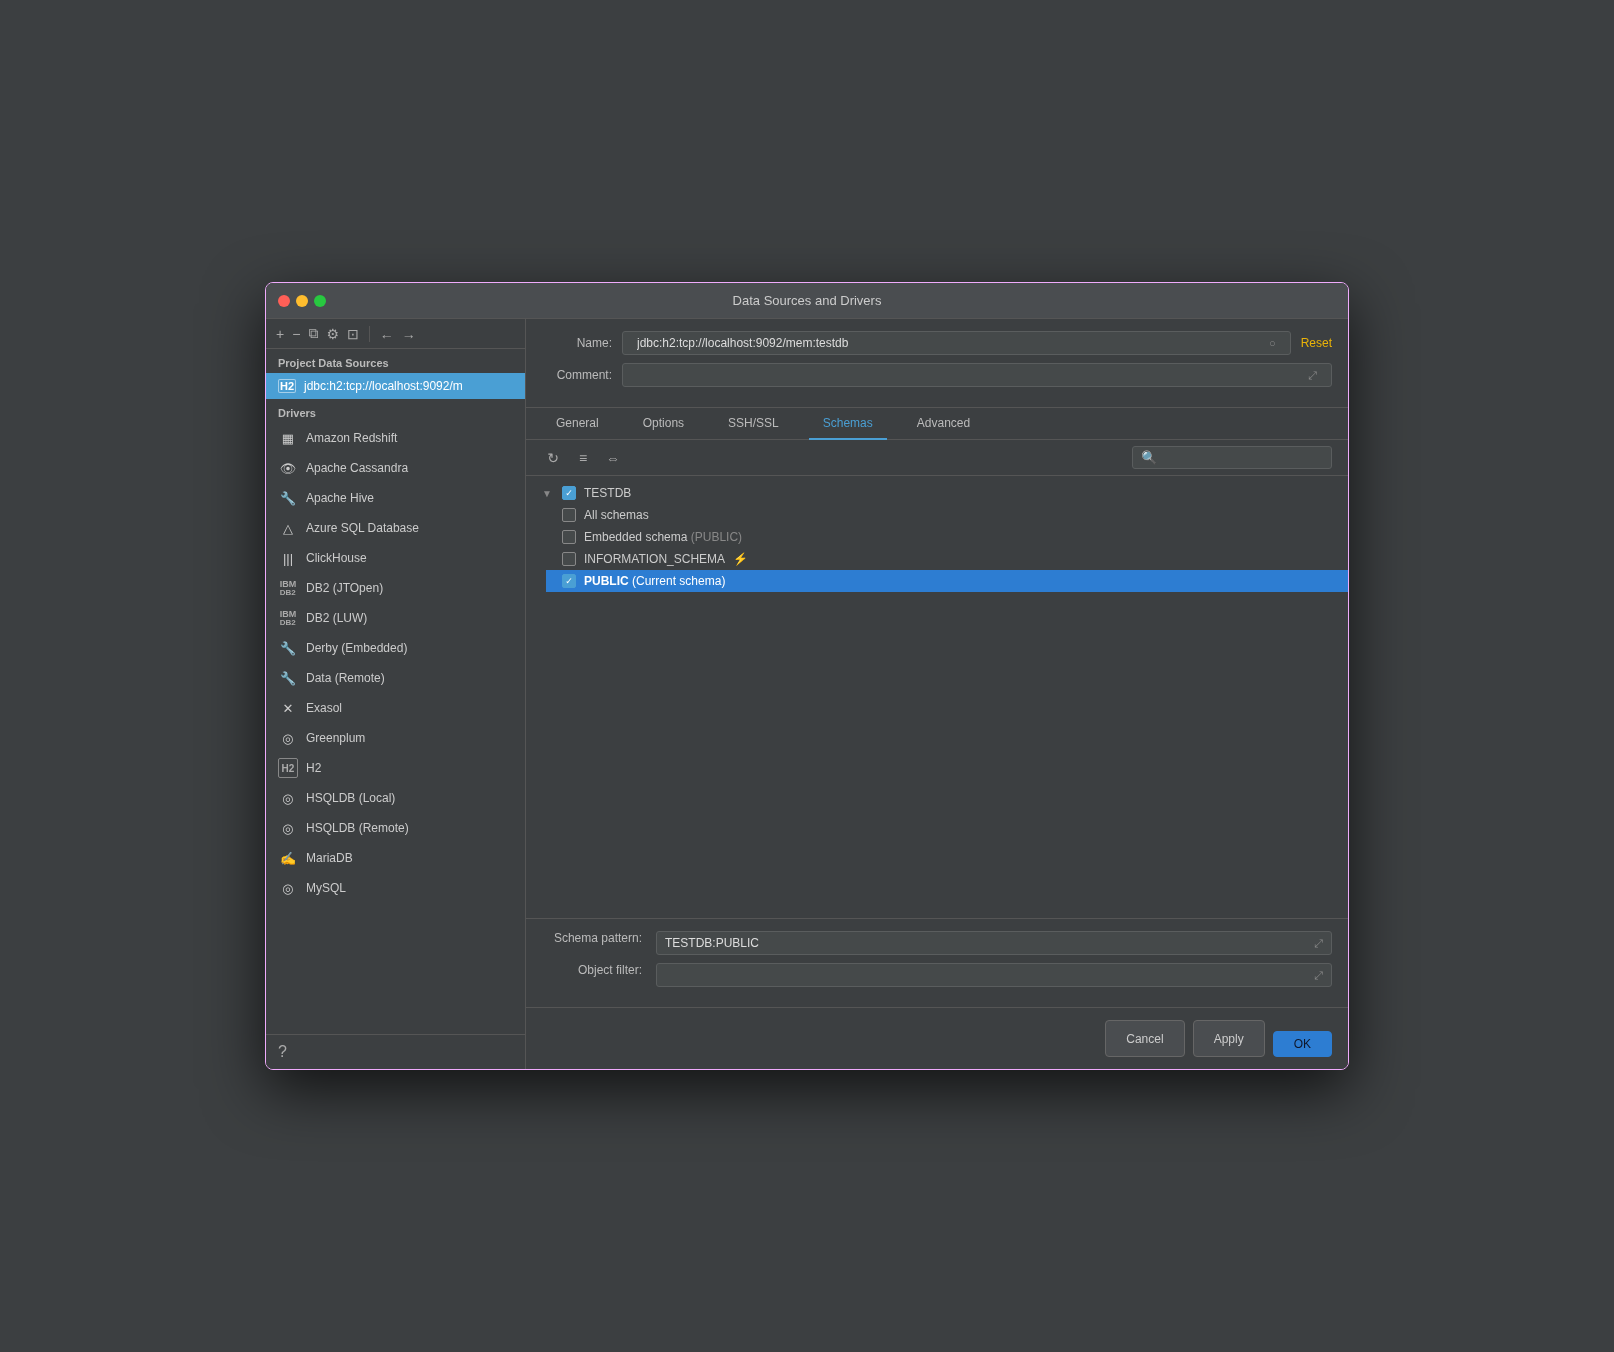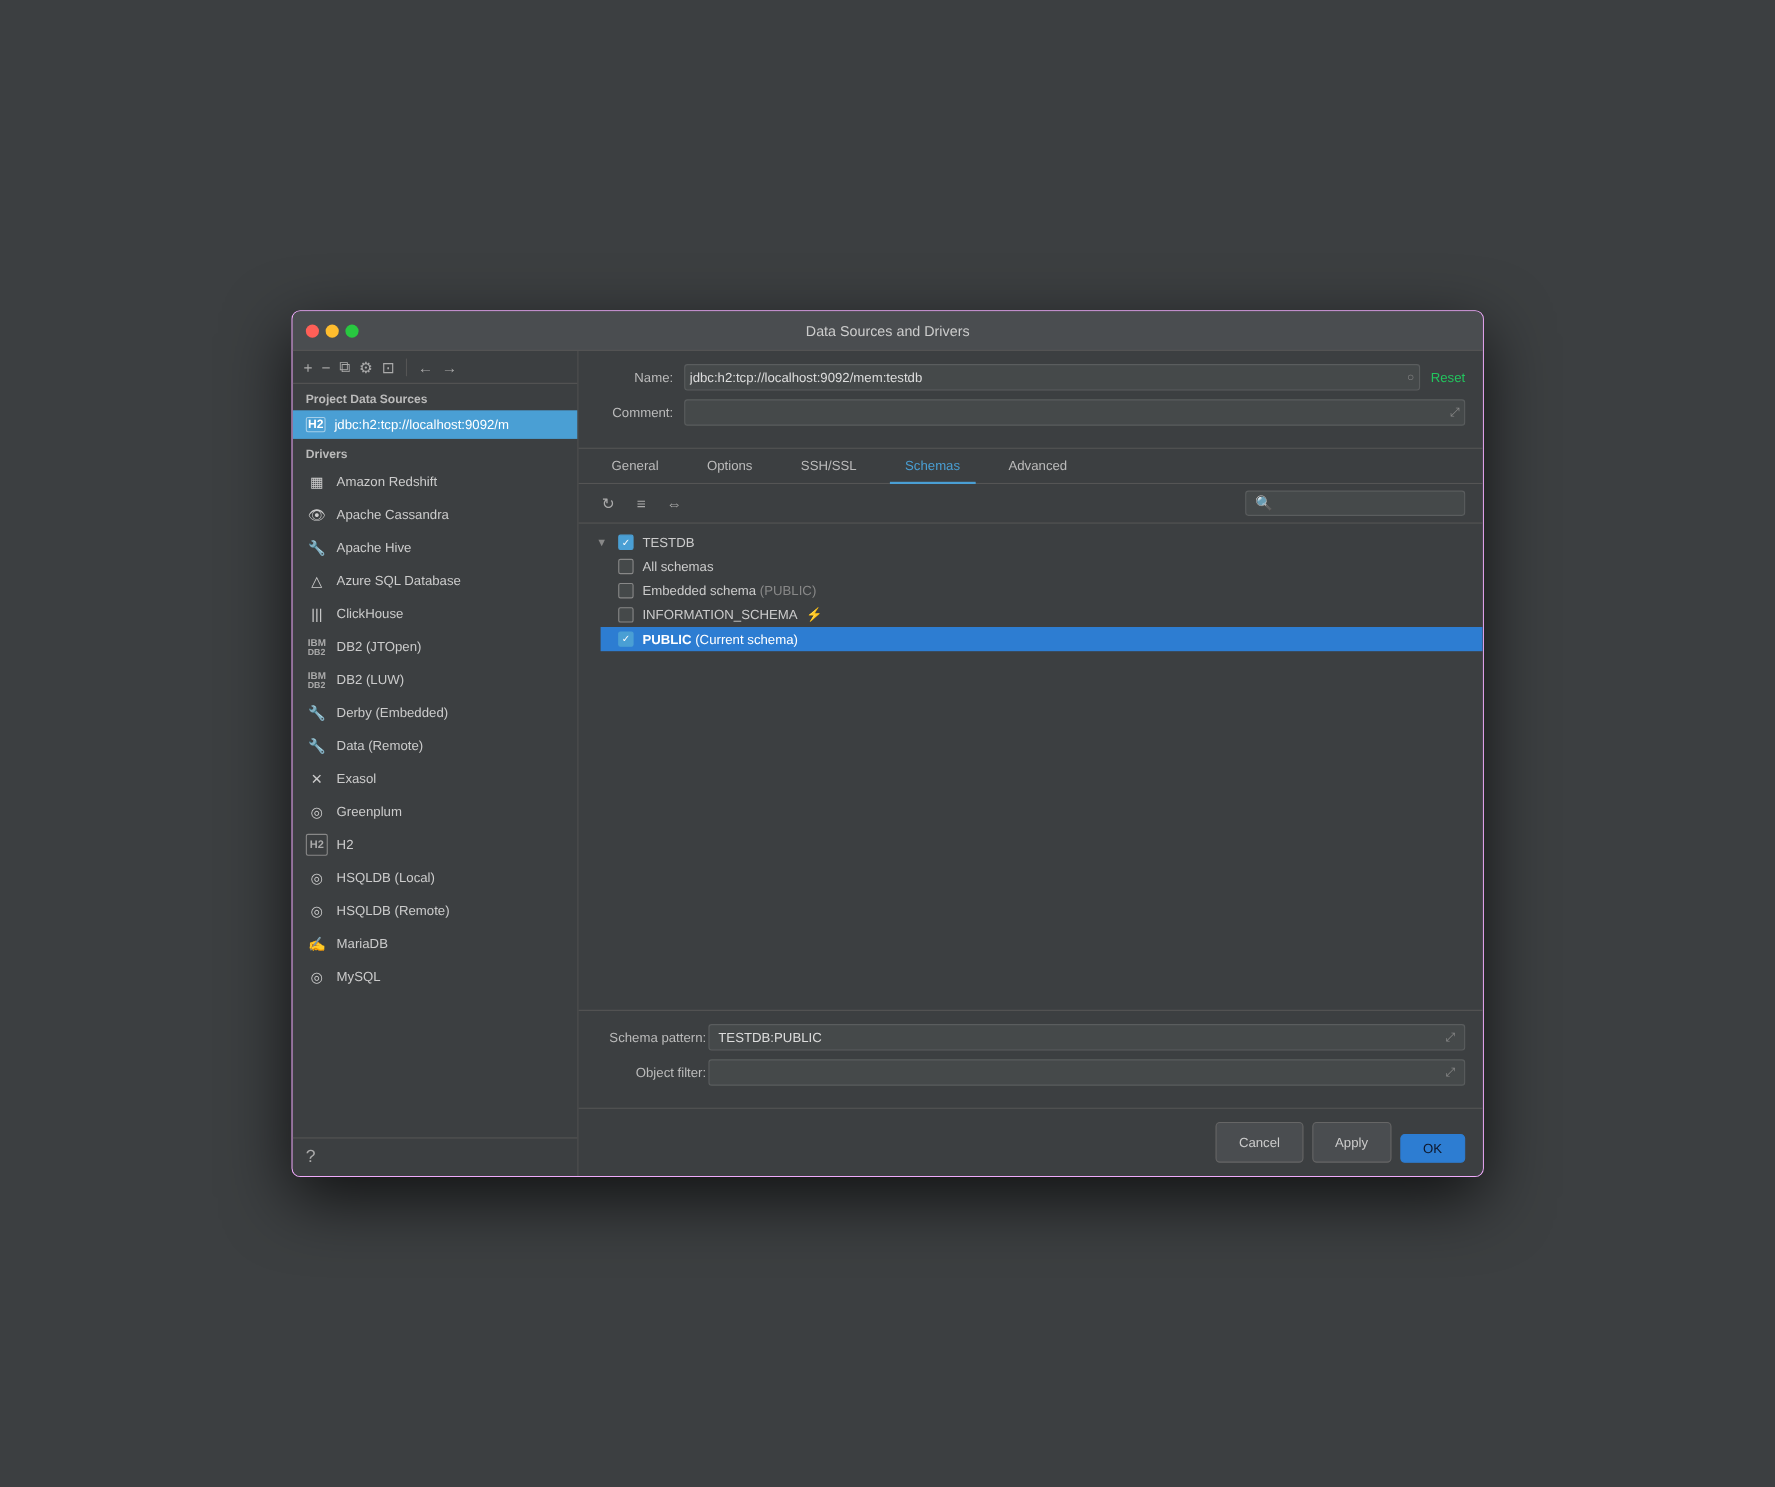--- a/index.html
+++ b/index.html
@@ -158,21 +158,21 @@
       font-size: 12px;
       width: 70px;
       text-align: right;
       flex-shrink: 0;
     }
     .field-input {
       flex: 1;
       background: #45494a;
       border: 1px solid #5a5d5e;
       border-radius: 3px;
-      padding: 4px 4px;
+      padding: 4px 14px;
       color: #ddd;
       font-size: 12px;
       outline: none;
       display: flex;
       align-items: center;
       justify-content: space-between;
     }
     .field-input input {
       background: transparent;
       border: none;
@@ -180,21 +180,21 @@
       font-size: 12px;
       outline: none;
       width: 100%;
     }
     .expand-icon {
       color: #888;
       font-size: 11px;
       cursor: pointer;
     }
     .reset-link {
-      color: #22c55e;
+      color: #eab308;
       font-size: 12px;
       cursor: pointer;
       white-space: nowrap;
     }
     .tabs {
       display: flex;
       padding: 0 16px;
       border-bottom: 1px solid #555;
       gap: 16px;
     }
@@ -293,22 +293,21 @@
       font-size: 9px;
       line-height: 1;
     }
     .lightning { color: #f0a500; }
     .bottom-fields {
       padding: 12px 16px;
       border-top: 1px solid #555;
     }
     .bottom-field-row {
       display: flex;
-      align-items: center;
-      gap: 2px;
+      gap: 14px;
       margin-bottom: 8px;
     }
     .bottom-field-label {
       color: #bbb;
       font-size: 12px;
       width: 100px;
       text-align: right;
       flex-shrink: 0;
     }
     .bottom-field-input {

